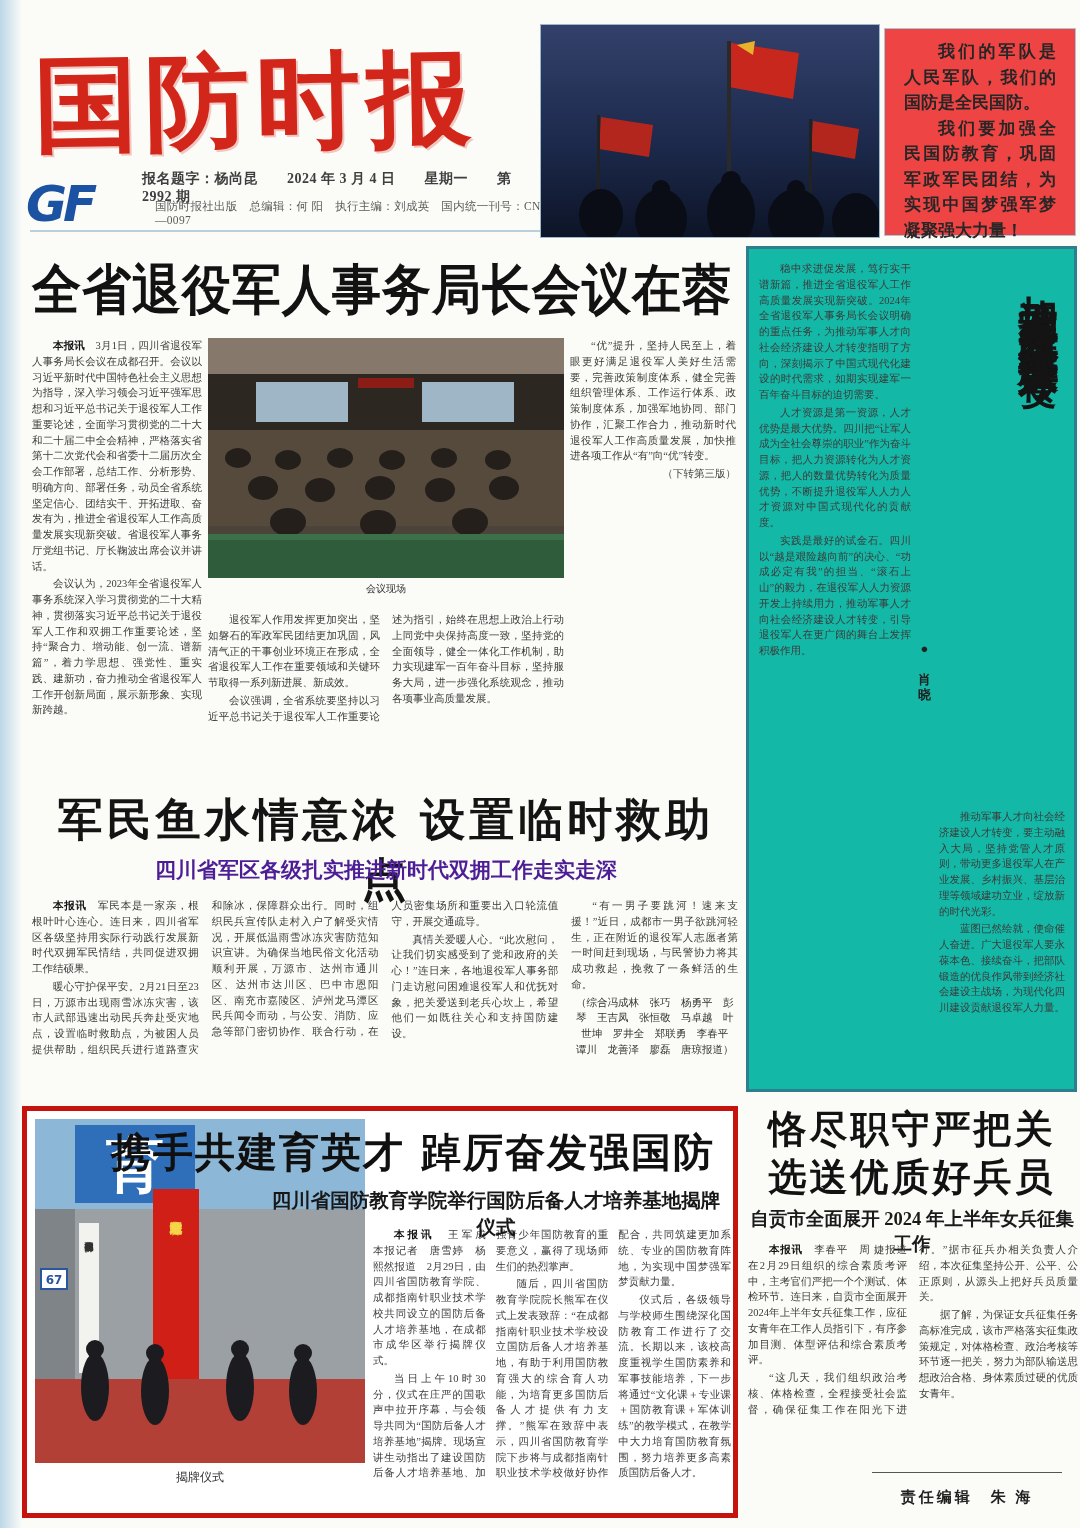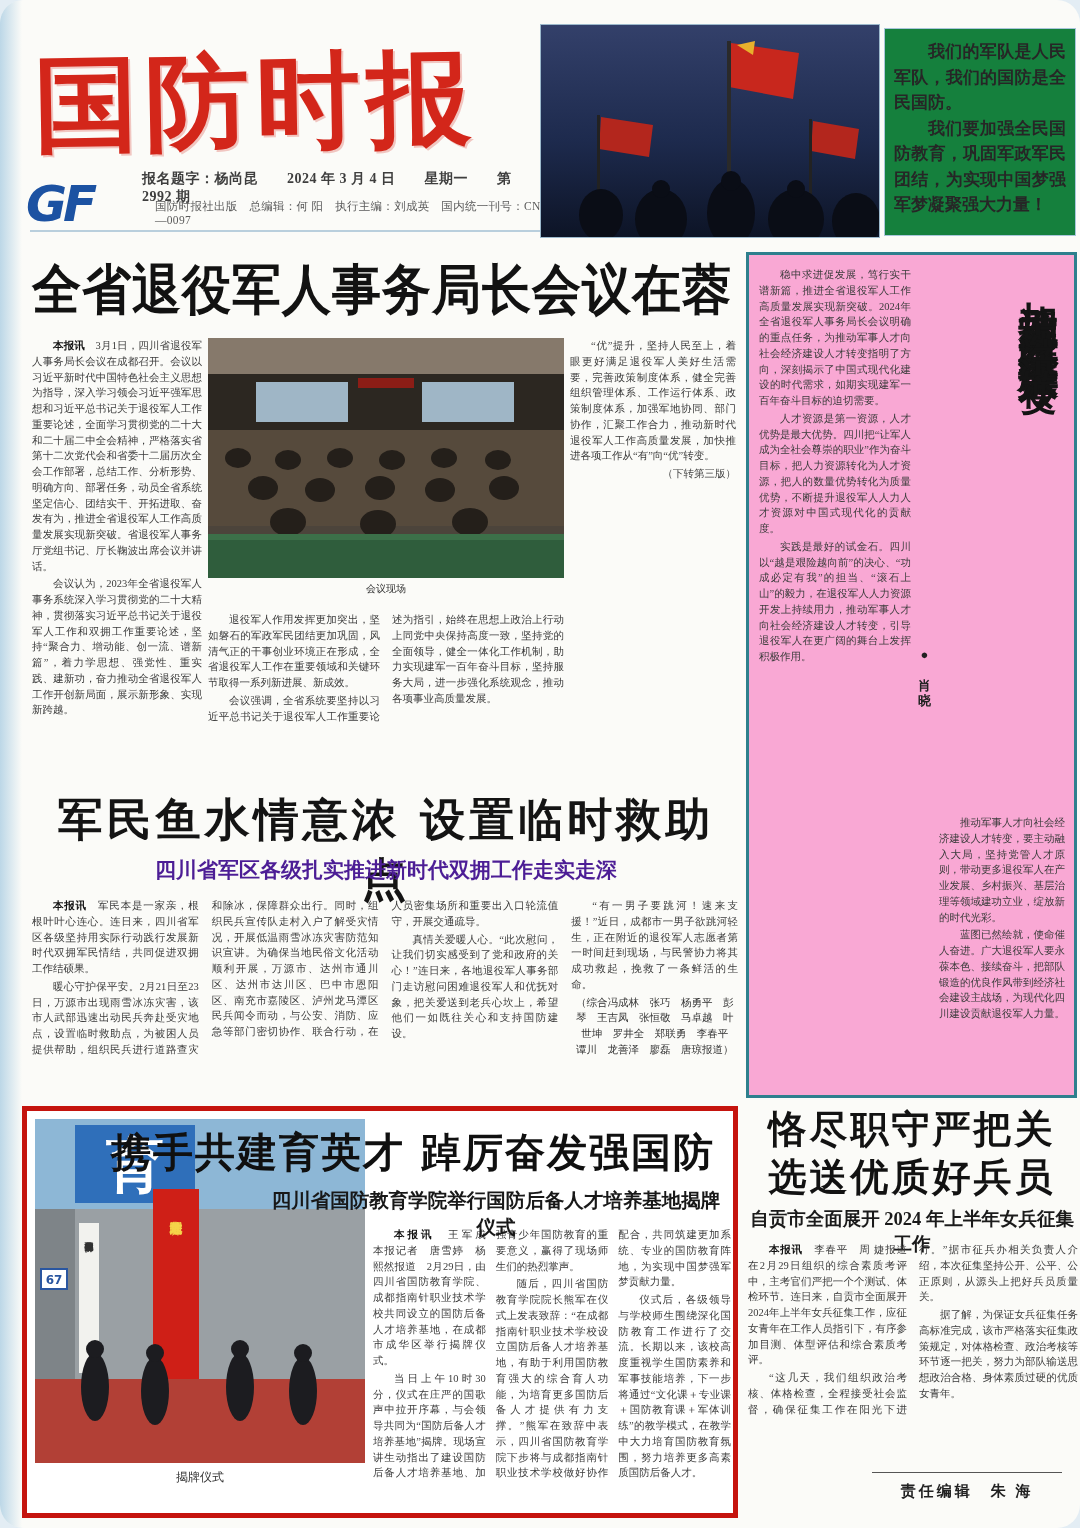--- a/index.html
+++ b/index.html
@@ -1,53 +1,53 @@
 <!DOCTYPE html>
 <html><head>
 <meta charset="utf-8">
 <style>
   html,body{margin:0;padding:0;}
   body{width:1080px;height:1528px;position:relative;background:#e3edf4;
        font-family:"Liberation Serif",serif;}
-  .page{position:absolute;left:0;top:0;width:1080px;height:1528px;background:#fbfbf8;overflow:hidden;border-radius:23px;}
+  .page{position:absolute;left:0;top:0;width:1080px;height:1528px;background:#fbfbf8;overflow:hidden;}
   .edge-tint{position:absolute;left:0;top:0;width:22px;height:1528px;
        background:linear-gradient(90deg,#bcd7e7,rgba(255,255,255,0));}
   .abs{position:absolute;}
   
   .mast-title{left:34px;top:46px;width:492px;height:120px;
        font-family:"DejaVu Serif",serif;font-weight:bold;font-size:104px;line-height:1.05;
        color:#d3261a;letter-spacing:7px;transform:rotate(-1deg);text-shadow:2px 2px 0 rgba(211,38,26,.25);}
   .gf-logo{left:26px;top:176px;width:108px;height:56px;color:#1c52a2;
        font-family:"DejaVu Sans",sans-serif;font-weight:900;font-style:italic;font-size:50px;line-height:56px;letter-spacing:-4px;}
   .info1{left:142px;top:170px;width:402px;font-size:14px;color:#3e3e3e;letter-spacing:.5px;font-weight:bold;}
   .info2{left:142px;top:199px;width:402px;font-size:11.5px;color:#5a5a5a;letter-spacing:.3px;margin-left:13px;}
   .mast-rule{left:30px;top:230px;width:512px;border-bottom:2px solid #b9cfdd;}
   
   .hero{left:540px;top:24px;width:338px;height:212px;overflow:hidden;border:1px solid #9cb9cc;}
   
   .motto{left:884px;top:28px;width:192px;height:208px;border:1.5px solid #a9c6da;box-sizing:border-box;
-       padding:10px 9px;background:#15803d;}
+       padding:10px 19px;background:#ef4444;}
   .motto p{margin:0;font-size:17px;line-height:1.5;font-weight:bold;color:#262626;
        text-align:justify;text-indent:2em;font-family:"Liberation Sans",sans-serif;}
   
   .main-hl{left:26px;top:254px;width:712px;text-align:center;
        font-family:"DejaVu Sans",sans-serif;font-weight:900;font-size:49px;color:#121212;
        letter-spacing:1px;transform:scaleY(1.1);transform-origin:top;}
   
   .col{font-size:10.5px;line-height:1.5;text-align:justify;color:#3b3b3b;overflow:hidden;}
   .col p{margin:0 0 2px 0;text-indent:2em;}
   .col .lead-tag{font-weight:bold;color:#111;}
   .colA{left:32px;top:338px;width:170px;height:442px;}
   .conf-photo{left:208px;top:338px;width:356px;height:240px;overflow:hidden;}
   .conf-cap{left:208px;top:582px;width:356px;text-align:center;font-size:10px;color:#333;}
   .twocol{left:208px;top:612px;width:356px;height:166px;column-count:2;column-gap:12px;}
   .colD{left:570px;top:338px;width:166px;height:442px;}
   .jump{text-align:right;text-indent:0 !important;color:#444;}
   
-  .tealbox{left:746px;top:252px;width:331px;height:846px;border:3px solid #2e7f8d;box-sizing:border-box;background:#f9a8d4;text-decoration:underline;}
+  .tealbox{left:746px;top:246px;width:331px;height:846px;border:3px solid #2e7f8d;box-sizing:border-box;background:#14b8a6;text-decoration:underline;}
   .teal-colL{left:10px;top:12px;width:152px;height:816px;}
   .teal-byline{left:160px;top:392px;width:24px;height:110px;writing-mode:vertical-rl;
        font-size:13px;font-weight:bold;color:#222;letter-spacing:6px;}
   .teal-hl{right:6px;top:14px;height:420px;width:122px;writing-mode:vertical-rl;
        font-family:"DejaVu Sans",sans-serif;font-weight:900;font-size:40px;color:#141414;
        letter-spacing:4px;line-height:1.45;}
   .teal-colR{left:190px;top:560px;width:126px;height:268px;}
   
   .mid-hl{left:36px;top:790px;width:700px;text-align:center;font-family:"DejaVu Serif",serif;
        font-weight:900;font-size:45px;color:#141414;letter-spacing:4px;}
@@ -62,21 +62,21 @@
        font-size:40px;color:#101010;letter-spacing:2px;z-index:5;}
   .red-sub{left:236px;top:76px;width:466px;text-align:center;font-weight:bold;font-size:19.5px;color:#181818;z-index:5;}
   .red-cols{left:346px;top:116px;width:358px;height:284px;column-count:3;column-gap:10px;}
   
   .rec-hl1{left:746px;top:1104px;width:332px;text-align:center;font-family:"DejaVu Serif",serif;
        font-weight:900;font-size:38px;color:#121212;letter-spacing:3px;}
   .rec-hl2{left:746px;top:1152px;width:332px;text-align:center;font-family:"DejaVu Serif",serif;
        font-weight:900;font-size:38px;color:#121212;letter-spacing:3px;}
   .rec-sub{left:746px;top:1206px;width:332px;text-align:center;font-weight:bold;font-size:18.5px;color:#1a1a1a;}
   .rec-cols{left:748px;top:1242px;width:330px;height:224px;column-count:2;column-gap:12px;}
-  .editor-box{left:872px;top:1472px;width:190px;border-top:1.5px solid #555;padding-top:9px;
+  .editor-box{left:872px;top:1472px;width:190px;border-top:1.5px solid #555;padding-top:15px;
        text-align:center;font-size:15px;color:#222;letter-spacing:3px;font-weight:bold;}
   
   .ph-layer{position:absolute;}
 </style>
 </head>
 <body>
 
 <div class="page">
   <div class="edge-tint"></div>
 

